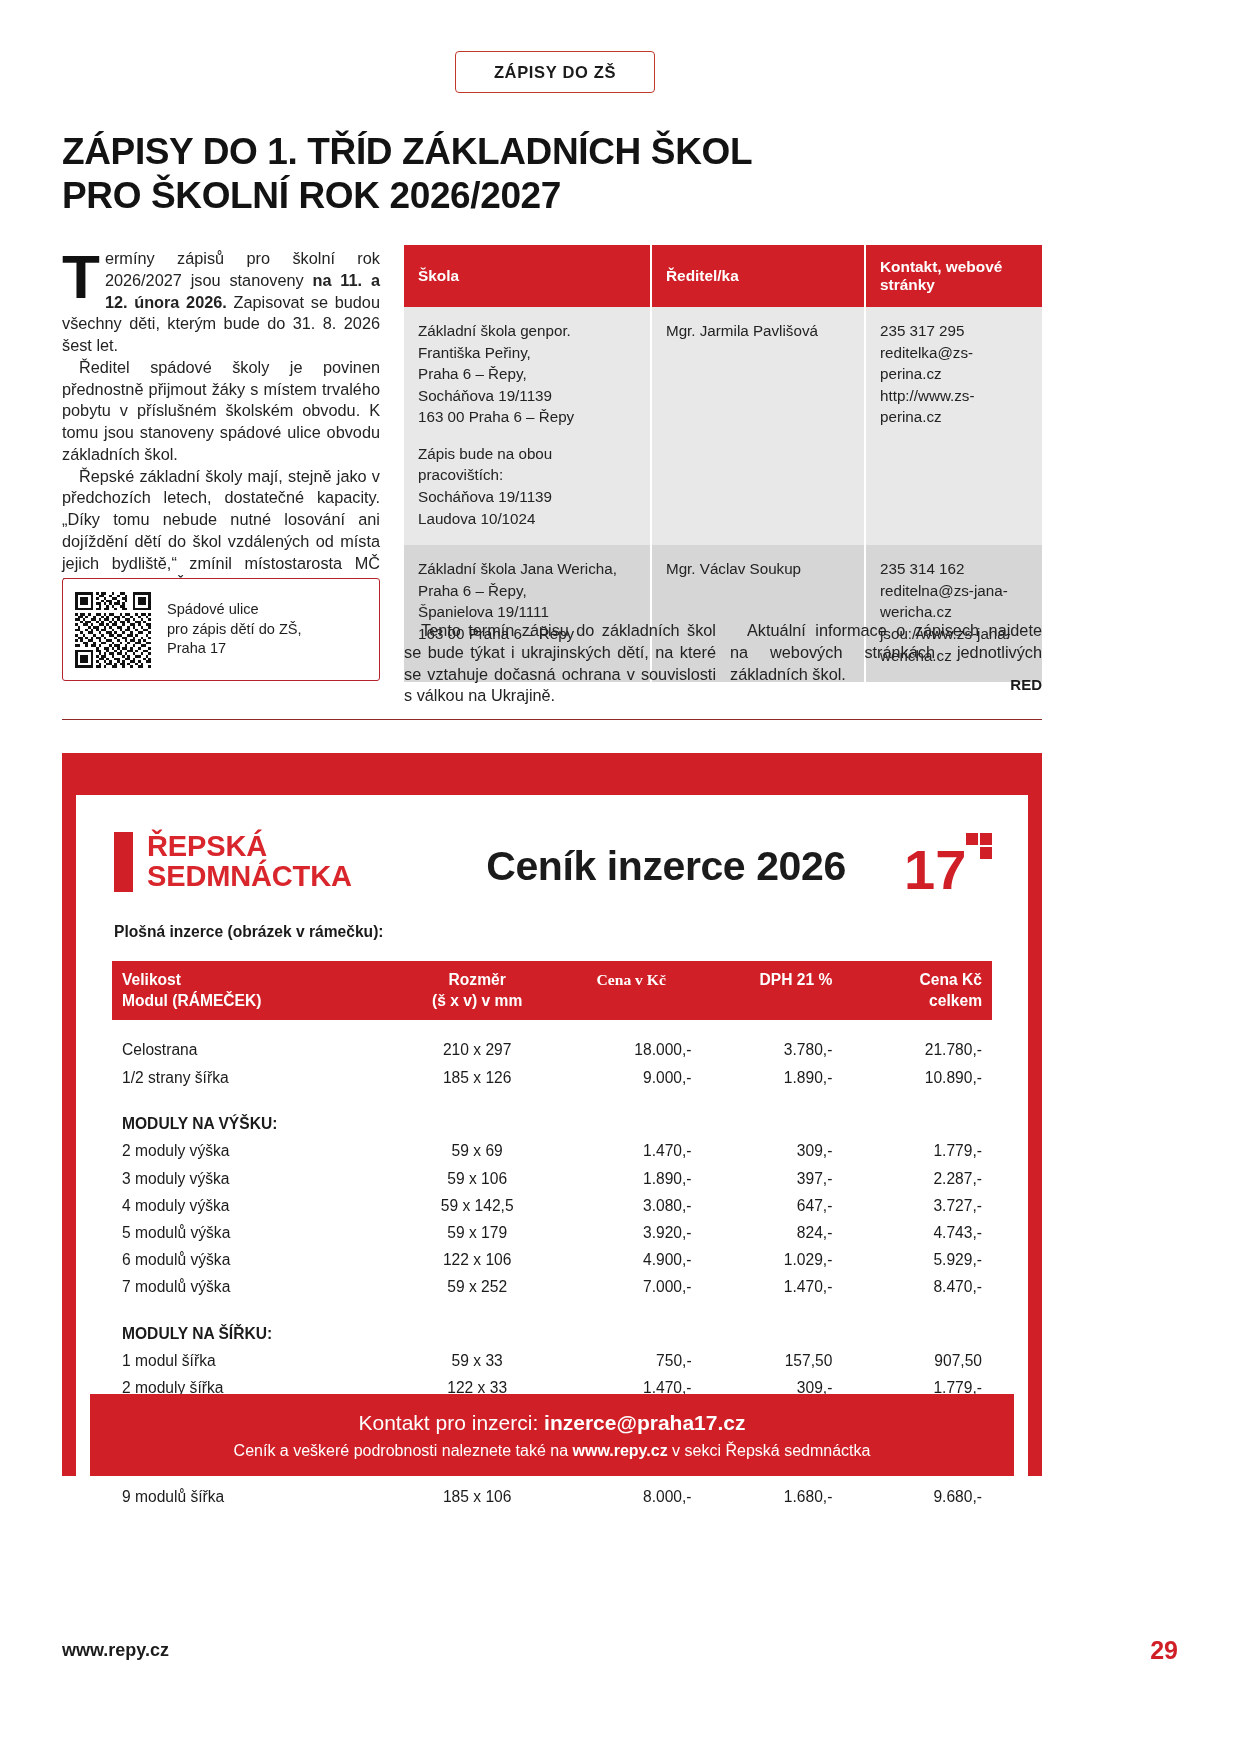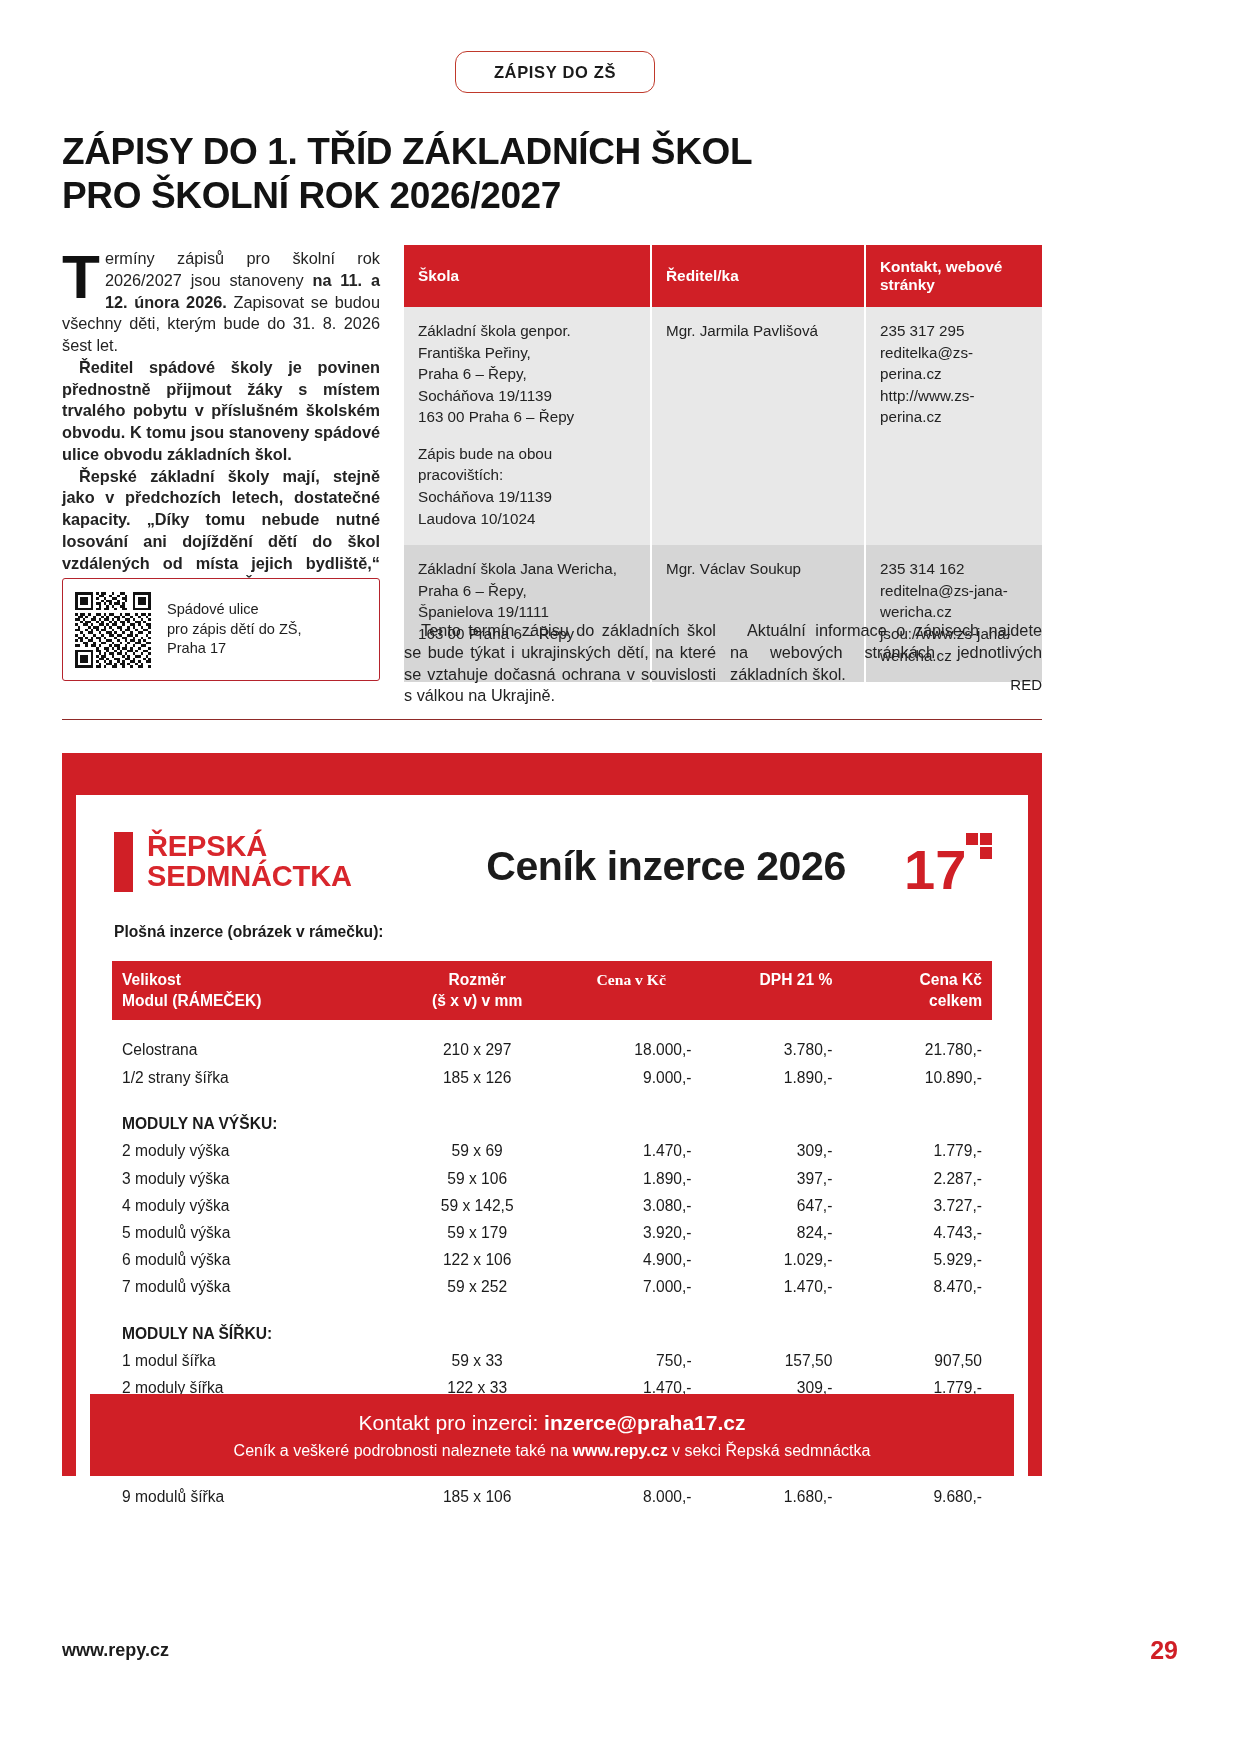--- a/index.html
+++ b/index.html
@@ -11,21 +11,21 @@
     position:relative;
     overflow:hidden;
   }
   .page{position:relative;width:1240px;height:1754px;}
 
   
   .cat-tag{
     position:absolute;left:455px;top:51px;
     width:200px;height:42px;
     border:1.5px solid #c0392b;
-    border-radius:12px;
+    border-radius:4px;
     display:flex;align-items:center;justify-content:center;
     font-size:16.5px;font-weight:600;letter-spacing:.04em;
     color:#1b1b1b;background:#fff;
     box-sizing:border-box;
   }
 
   
   .headline{
     position:absolute;left:62px;top:130px;width:1000px;
     font-size:37px;line-height:1.18;font-weight:bold;
@@ -33,21 +33,21 @@
   }
   .headline div{white-space:nowrap;}
 
   
   .article-col{
     position:absolute;left:62px;top:248px;width:318px;
     font-size:16.3px;line-height:1.335;color:#232323;
     text-align:justify;
   }
   .article-col p{margin:0;}
-  .article-col p.indent{text-indent:17px;font-weight:bold;}
+  .article-col p.indent{text-indent:17px;}
   .dropcap{
     float:left;font-size:62px;line-height:.80;
     font-weight:bold;margin:4px 5px 0 0;color:#111;
   }
   .b{font-weight:bold;}
 
   
   .qr-box{
     position:absolute;left:62px;top:578px;
     width:318px;height:103px;
@@ -95,21 +95,21 @@
     position:absolute;left:404px;top:620px;width:312px;
     font-size:16.3px;line-height:1.335;text-align:justify;color:#232323;
   }
   .col-b2{
     position:absolute;left:730px;top:620px;width:312px;
     font-size:16.3px;line-height:1.335;text-align:justify;color:#232323;
   }
   .col-b1 p,.col-b2 p{margin:0;text-indent:17px;}
   .byline{
     position:absolute;left:730px;top:676px;width:312px;
-    text-align:right;font-weight:normal;font-size:15px;color:#1b1b1b;
+    text-align:right;font-weight:bold;font-size:15px;color:#1b1b1b;
   }
 
   
   .divider{
     position:absolute;left:62px;top:719px;width:980px;height:0;
     border-top:1.4px solid #8f2a28;
   }
 
   
   .adbox{

